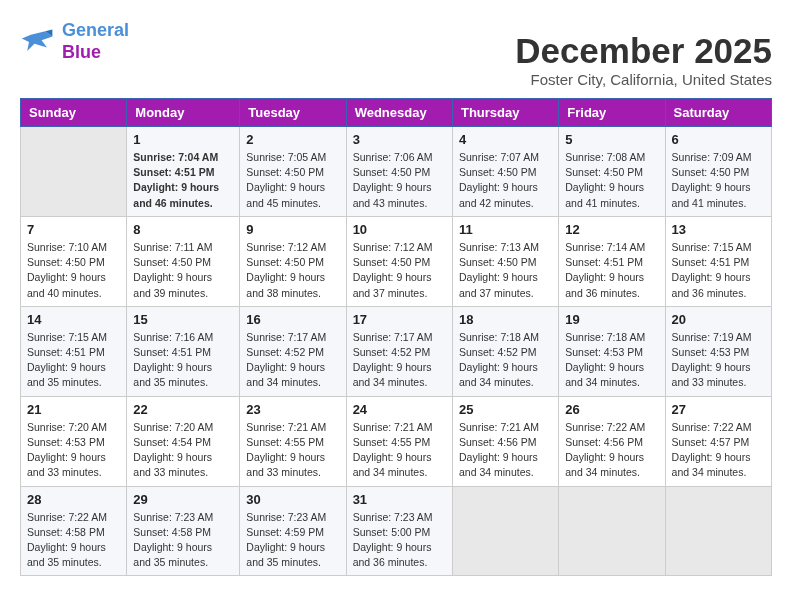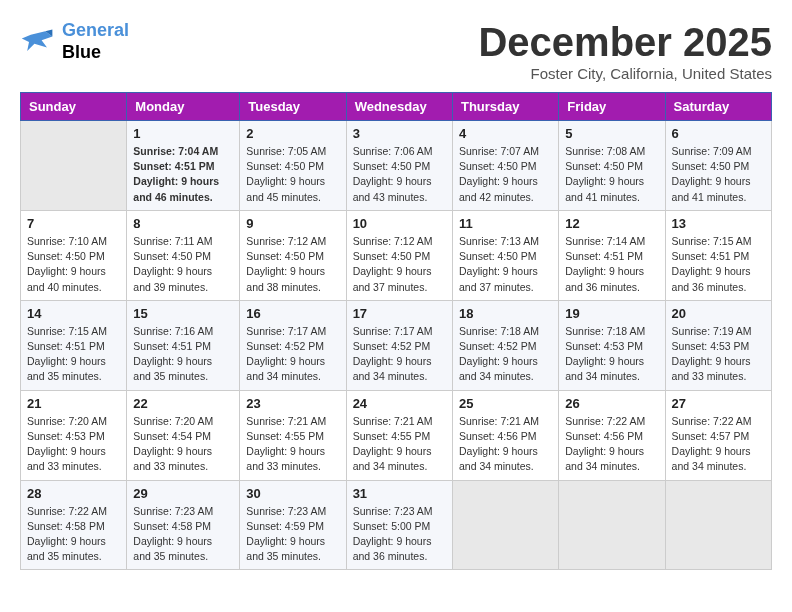--- a/index.html
+++ b/index.html
@@ -31,23 +31,24 @@
       color: #4a90d9;
     }
     .logo-bird {
       width: 36px;
       height: 30px;
     }
     .title-block {
       text-align: right;
     }
     .month-title {
-      font-size: 40px;
+      font-size: 35px;
       font-weight: bold;
       color: #333;
+      margin-top: 11px;
     }
     .subtitle {
       font-size: 15px;
       color: #555;
       text-align: right;
     }
     table {
       width: 100%;
       border-collapse: collapse;
       font-size: 11px;
@@ -94,21 +95,21 @@
 <body>
 
 <div class="header">
   <div class="logo">
     <svg class="logo-bird" viewBox="0 0 40 32" xmlns="http://www.w3.org/2000/svg">
       <polygon points="12,8 28,4 36,10 24,14 30,22 16,18 8,26 10,16 2,12" fill="#4a90d9"></polygon>
       <polygon points="28,4 36,2 36,10" fill="#2a70b9"></polygon>
     </svg>
     <div class="logo-text">
       <div><span>General</span></div>
-      <div><span style="color:#000000">Blue</span></div>
+      <div><span style="color:#a21caf">Blue</span></div>
     </div>
   </div>
   <div class="title-block">
     <div class="month-title">December 2025</div>
     <div class="subtitle">Foster City, California, United States</div>
   </div>
 </div>
 
 <table>
   <thead>

